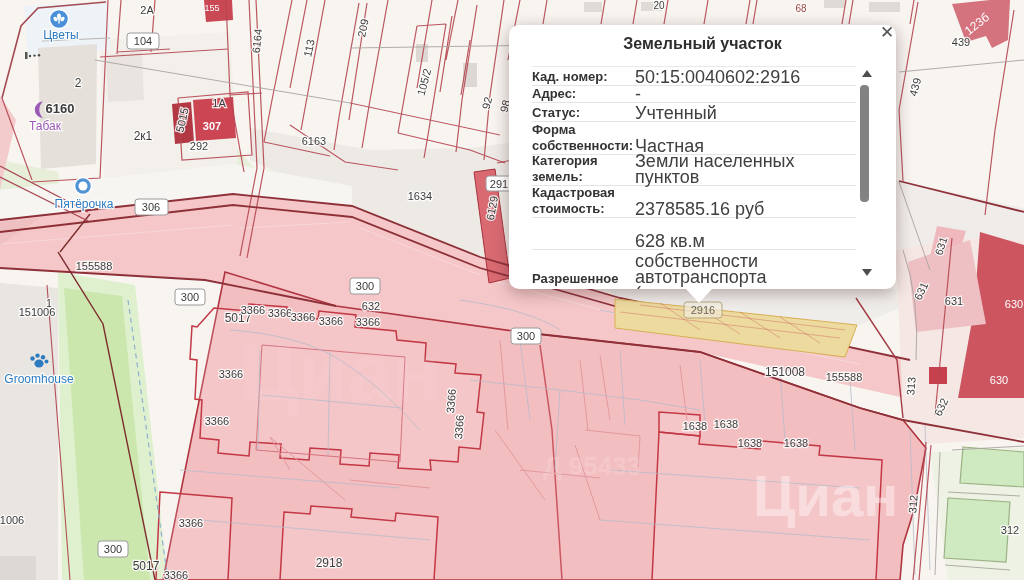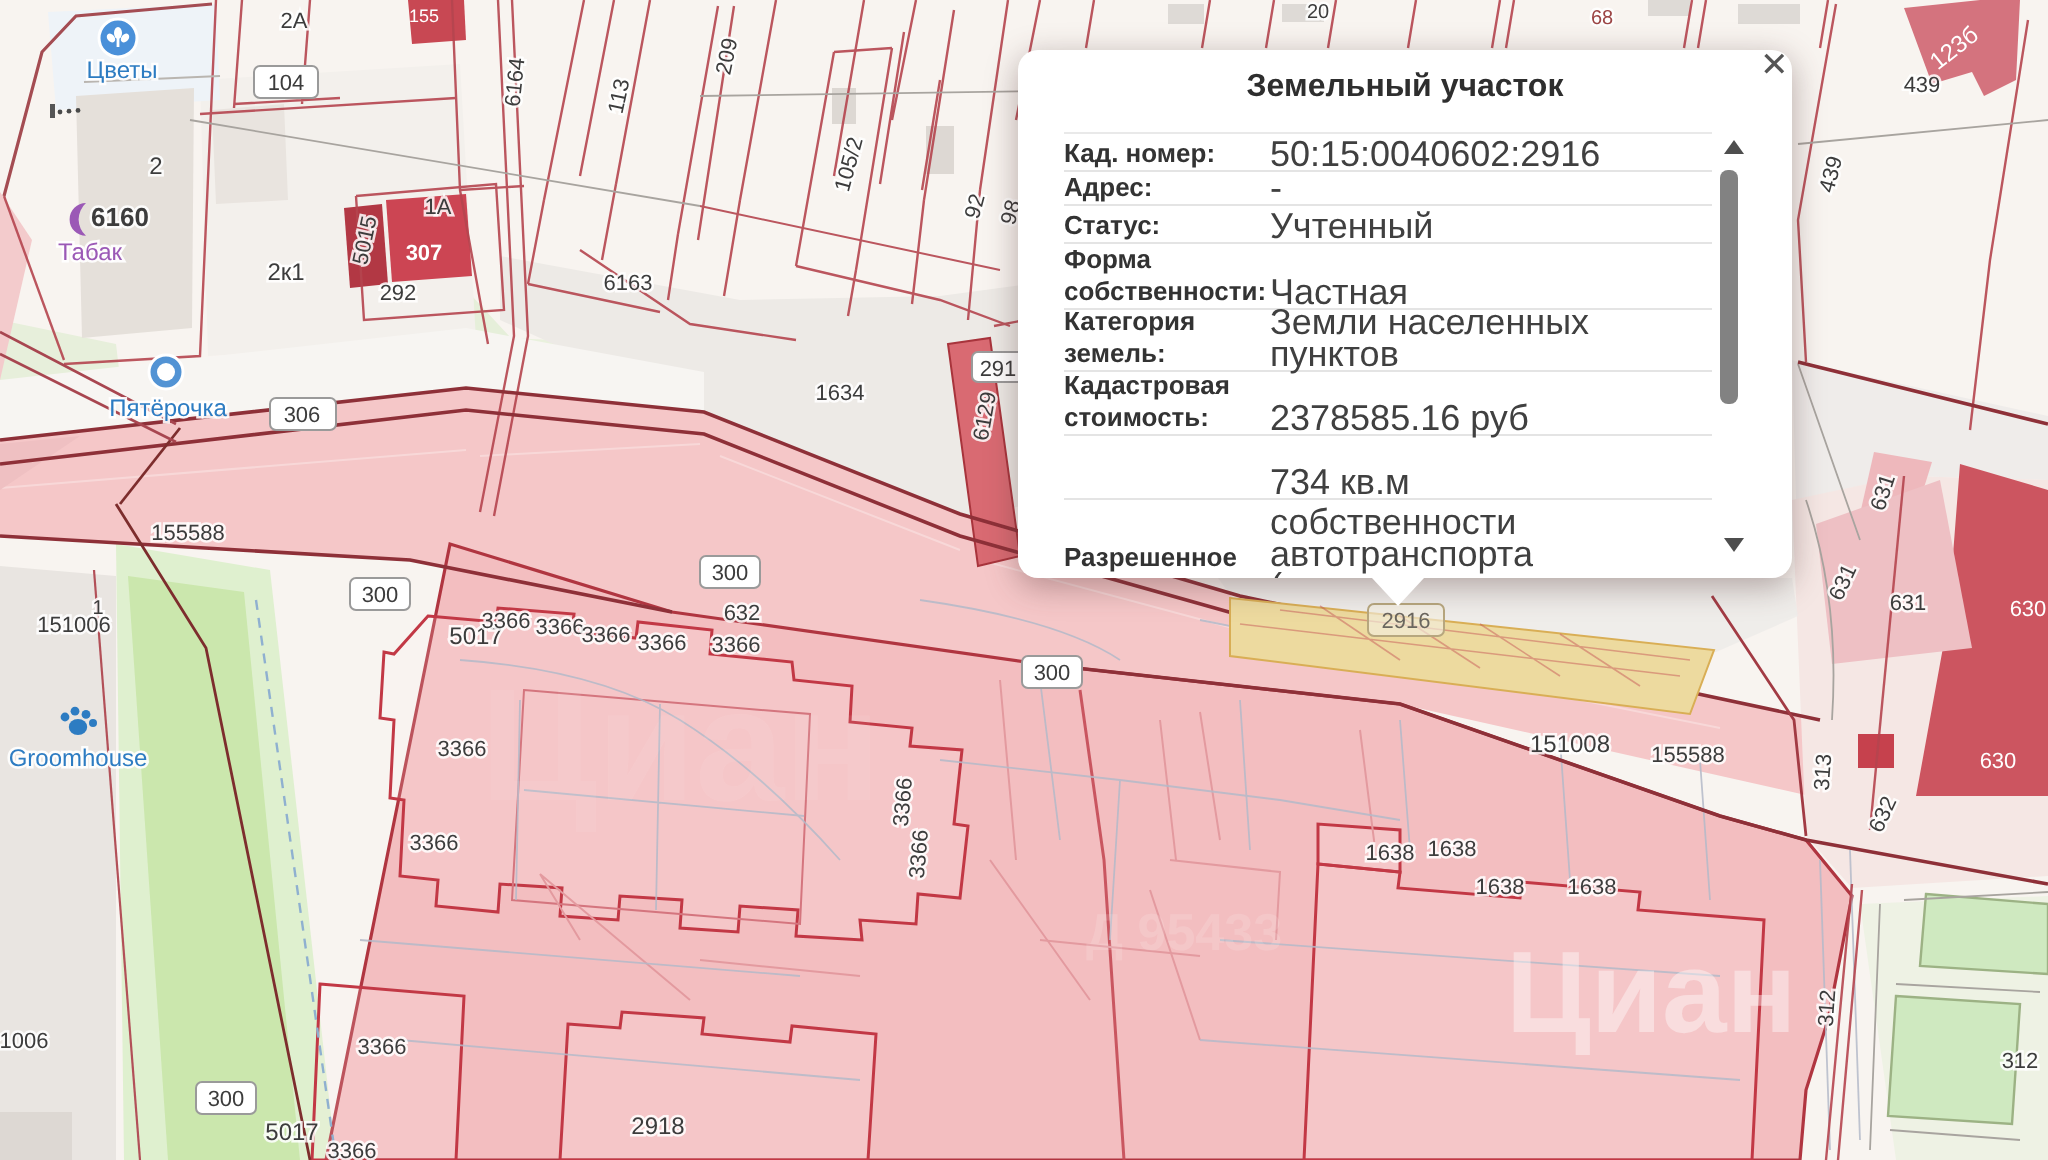--- a/index.html
+++ b/index.html
@@ -317,21 +317,21 @@
           </div>
     <div class="row" style="height:31px">
             <div class="lab">Категория земель:</div>
             <div class="val">Земли населенных пунктов</div>
           </div>
     <div class="row" style="height:32px">
             <div class="lab">Кадастровая стоимость:</div>
             <div class="val">2378585.16 руб</div>
           </div>
     <div class="row" style="height:32px">
-            <div class="val">734 кв.м</div>
+            <div class="val">628 кв.м</div>
           </div>
     <div class="row" style="height:70px;border-bottom:none;align-items:flex-start;">
             <div class="lab" style="position:absolute;top:21px;">Разрешенное использование:</div>
             <div class="val" style="top:3px;">собственности автотранспорта (размещение стоянок (парковок)).</div>
           </div>
   </div>
   <div class="sb-thumb"></div>
   <div class="sb-up"></div>
   <div class="sb-dn"></div>
   </div>

